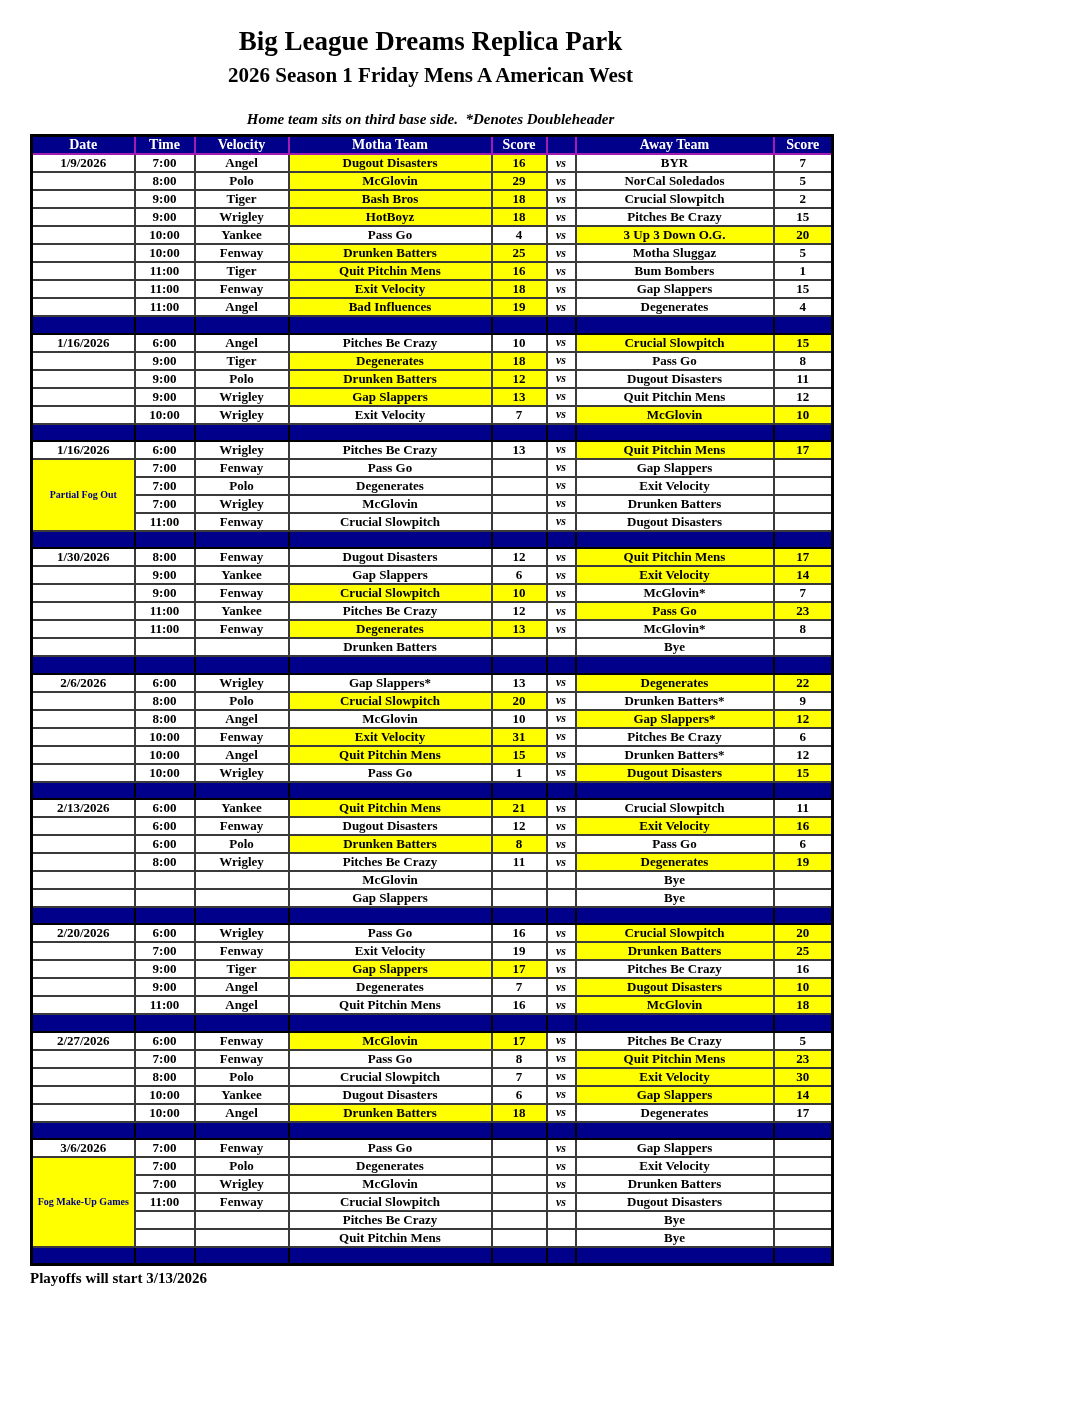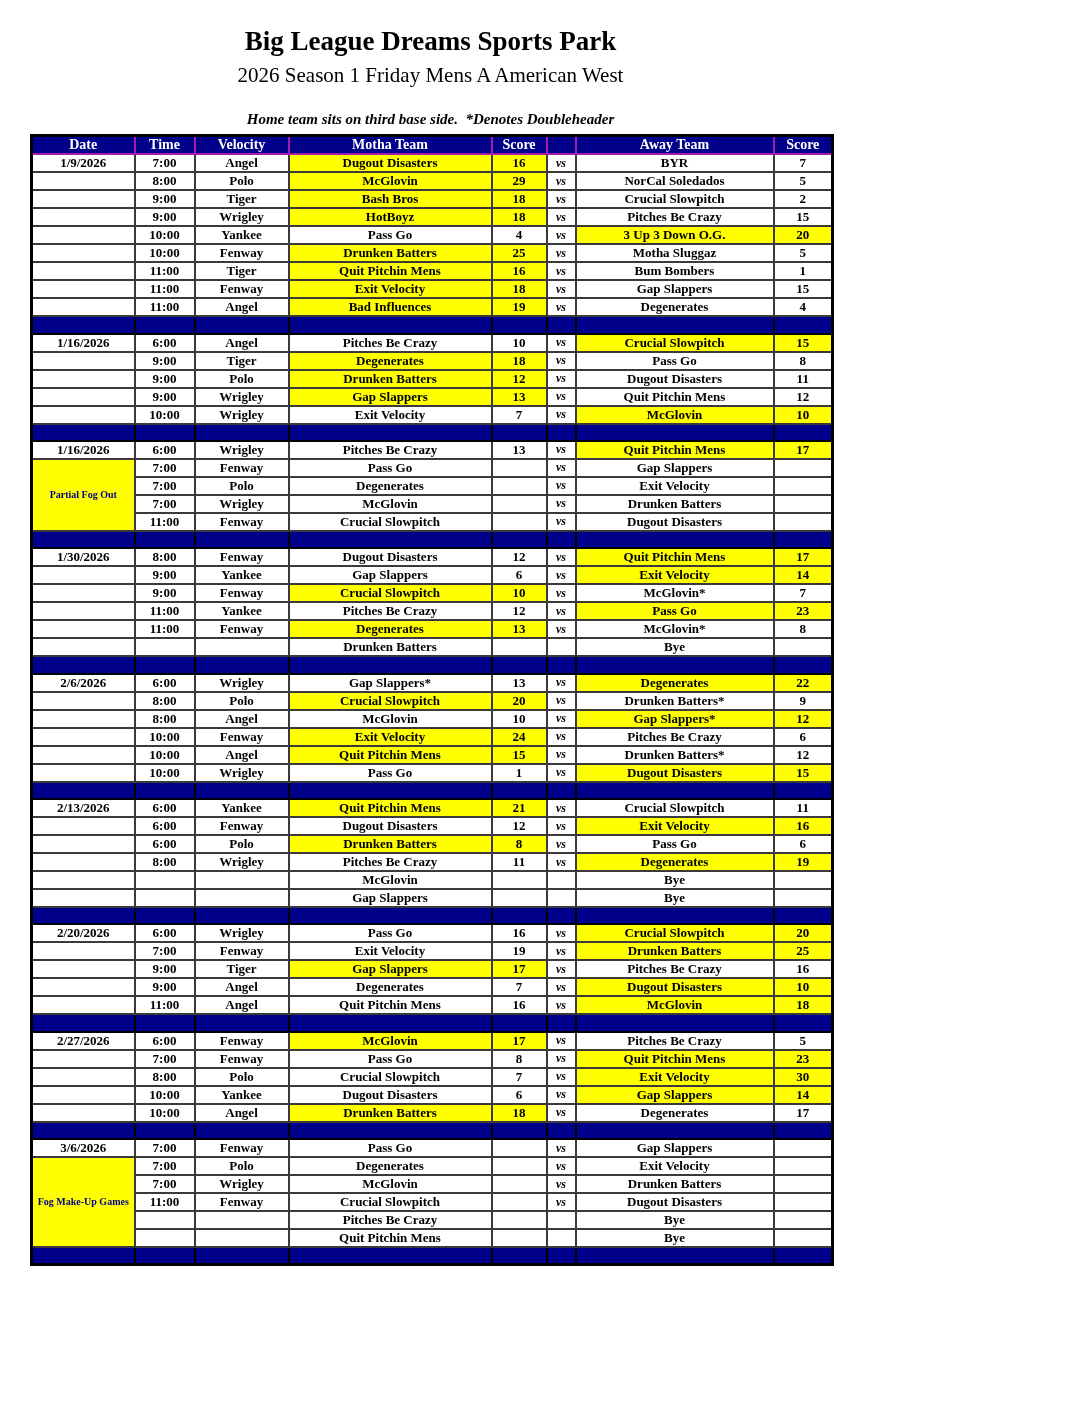--- a/index.html
+++ b/index.html
@@ -13,21 +13,21 @@
     width:1088px;height:1408px;background:#FFFFFF;
     font-family:"Liberation Serif","DejaVu Serif",serif;
     color:#000;
   }
   .container{width:801px;margin-left:30px;}
   .page-title{
     font-size:27px;font-weight:bold;text-align:center;
     margin:26px 0 0 0;line-height:1.15;
   }
   .page-subtitle{
-    font-size:21px;font-weight:normal;text-align:center;
+    font-size:21px;font-weight:bold;text-align:center;
     margin:7px 0 0 0;line-height:1.1;
   }
   .page-note{
     font-size:15px;font-weight:bold;font-style:italic;text-align:center;
     margin:24px 0 0 0;white-space:pre-wrap;
   }
   table.schedule{
     border-collapse:collapse;table-layout:fixed;width:801px;
     margin-top:6px;border:3px solid #000;
   }
@@ -52,21 +52,21 @@
     font-size:10px;line-height:1.25;white-space:normal;overflow:visible;
   }
   .footer-note{
     font-size:15px;font-weight:bold;text-align:left;margin:4px 0 0 0;
   }
 </style>
 </head>
 <body>
 
 <div class="container">
-  <h1 class="page-title">Big League Dreams Sports Park</h1>
+  <h1 class="page-title">Big League Dreams Replica Park</h1>
   <h2 class="page-subtitle">2026 Season 1 Friday Mens A American West</h2>
   <div class="page-note">Home team sits on third base side.  *Denotes Doubleheader</div>
 
   <table class="schedule">
     <colgroup>
       <col style="width:103px">
         <col style="width:60px">
         <col style="width:94px">
       <col style="width:203px">
         <col style="width:55px">
@@ -400,21 +400,21 @@
           <td class="score">10</td>
           <td class="vs">vs</td>
           <td class="hl">Gap Slappers*</td>
           <td class="hl score">12</td>
         </tr>
         <tr>
           <td></td>
           <td>10:00</td>
           <td>Fenway</td>
           <td class="hl">Exit Velocity</td>
-          <td class="hl score">24</td>
+          <td class="hl score">31</td>
           <td class="vs">vs</td>
           <td>Pitches Be Crazy</td>
           <td class="score">6</td>
         </tr>
         <tr>
           <td></td>
           <td>10:00</td>
           <td>Angel</td>
           <td class="hl">Quit Pitchin Mens</td>
           <td class="hl score">15</td>
@@ -694,13 +694,14 @@
           <td class="sep"></td>
           <td class="sep"></td>
           <td class="sep"></td>
           <td class="sep"></td>
           <td class="sep"></td>
           <td class="sep"></td>
         </tr>
       </tbody>
   </table>
 
+  <div class="footer-note">Playoffs will start 3/13/2026</div>
 </div>
 
 </body></html>

